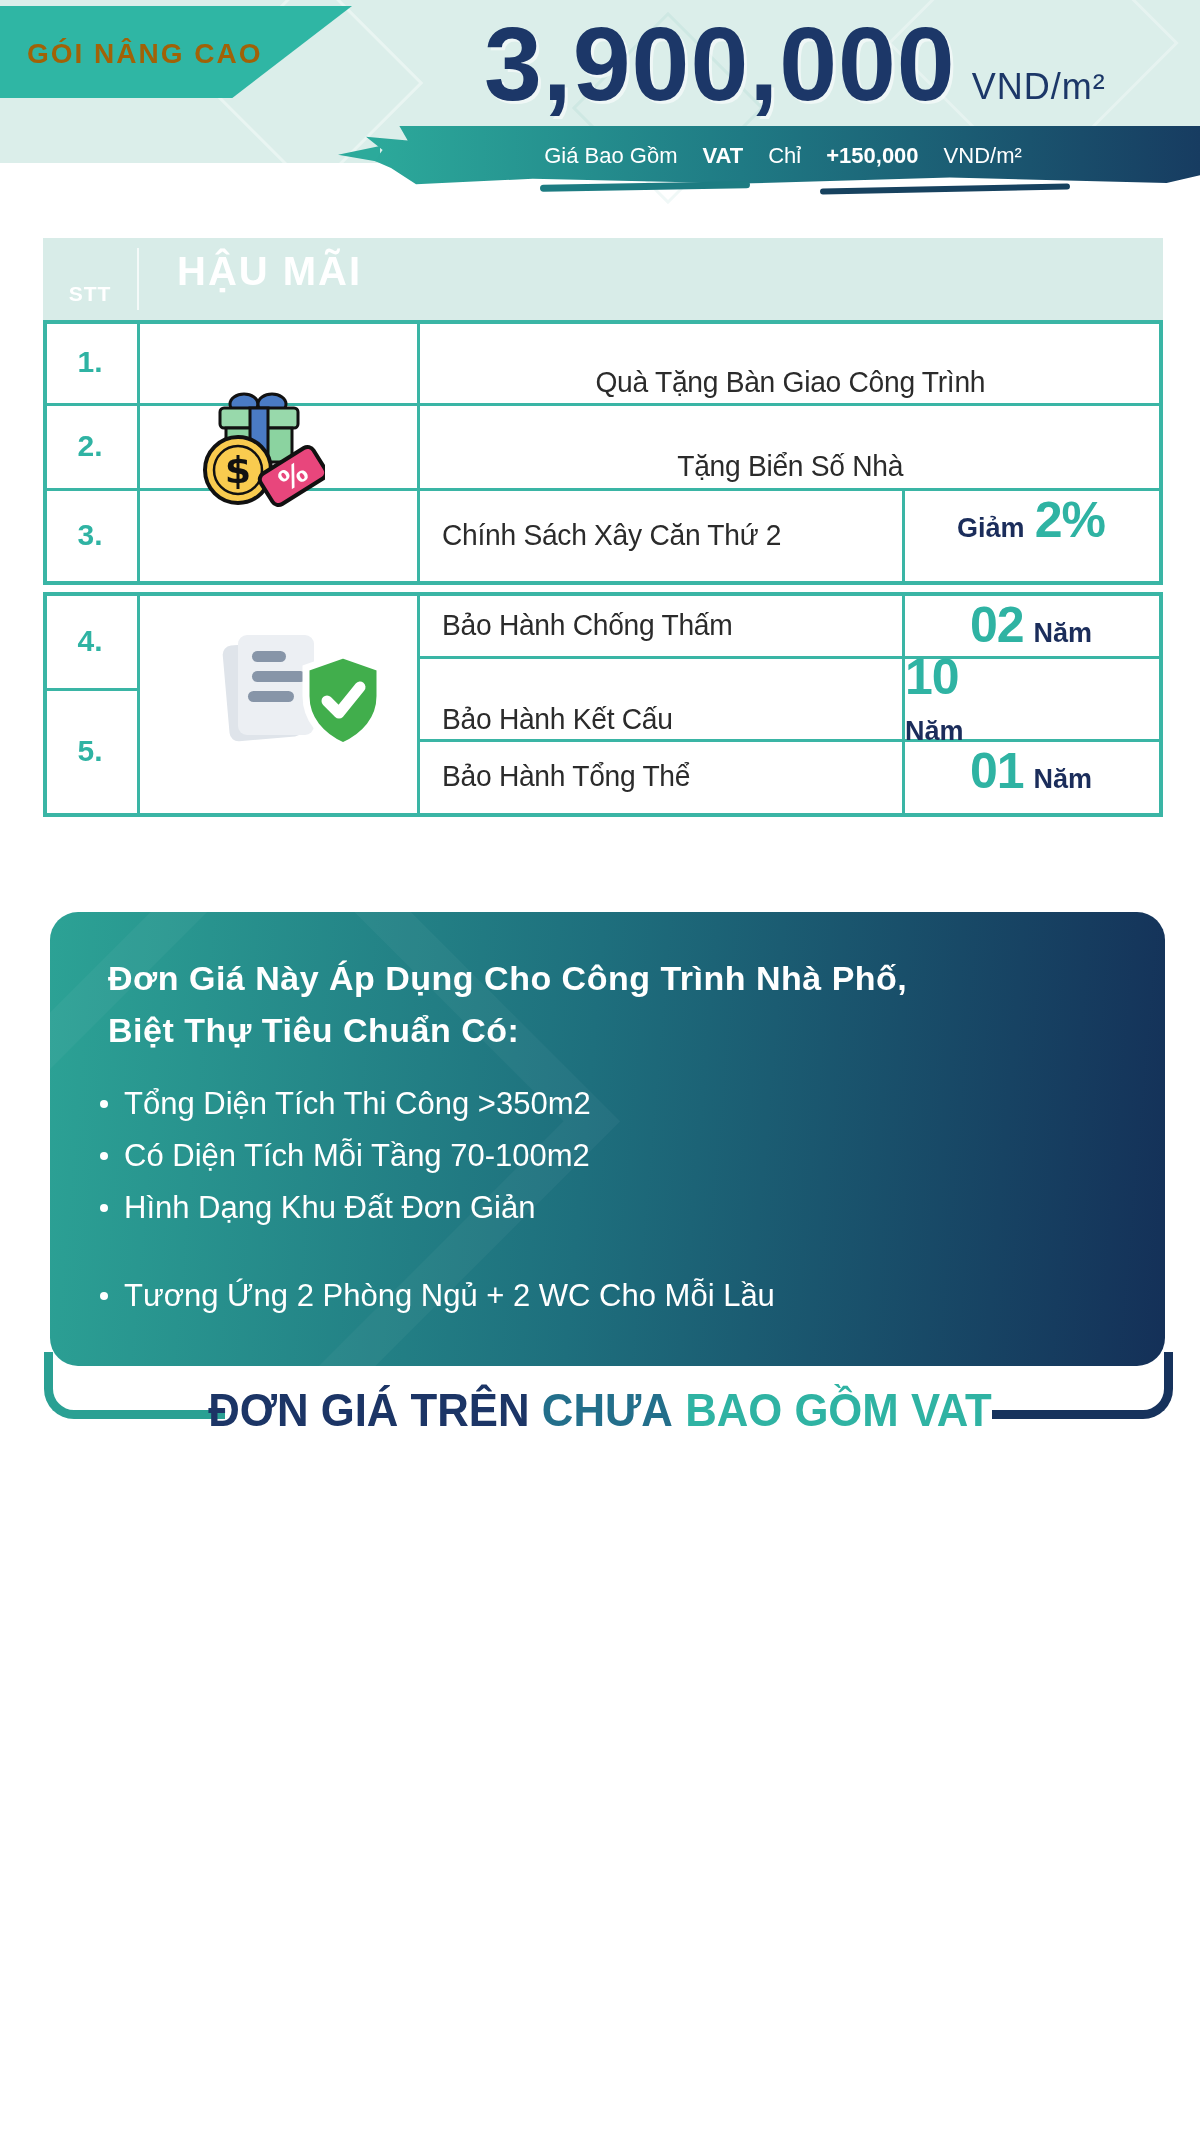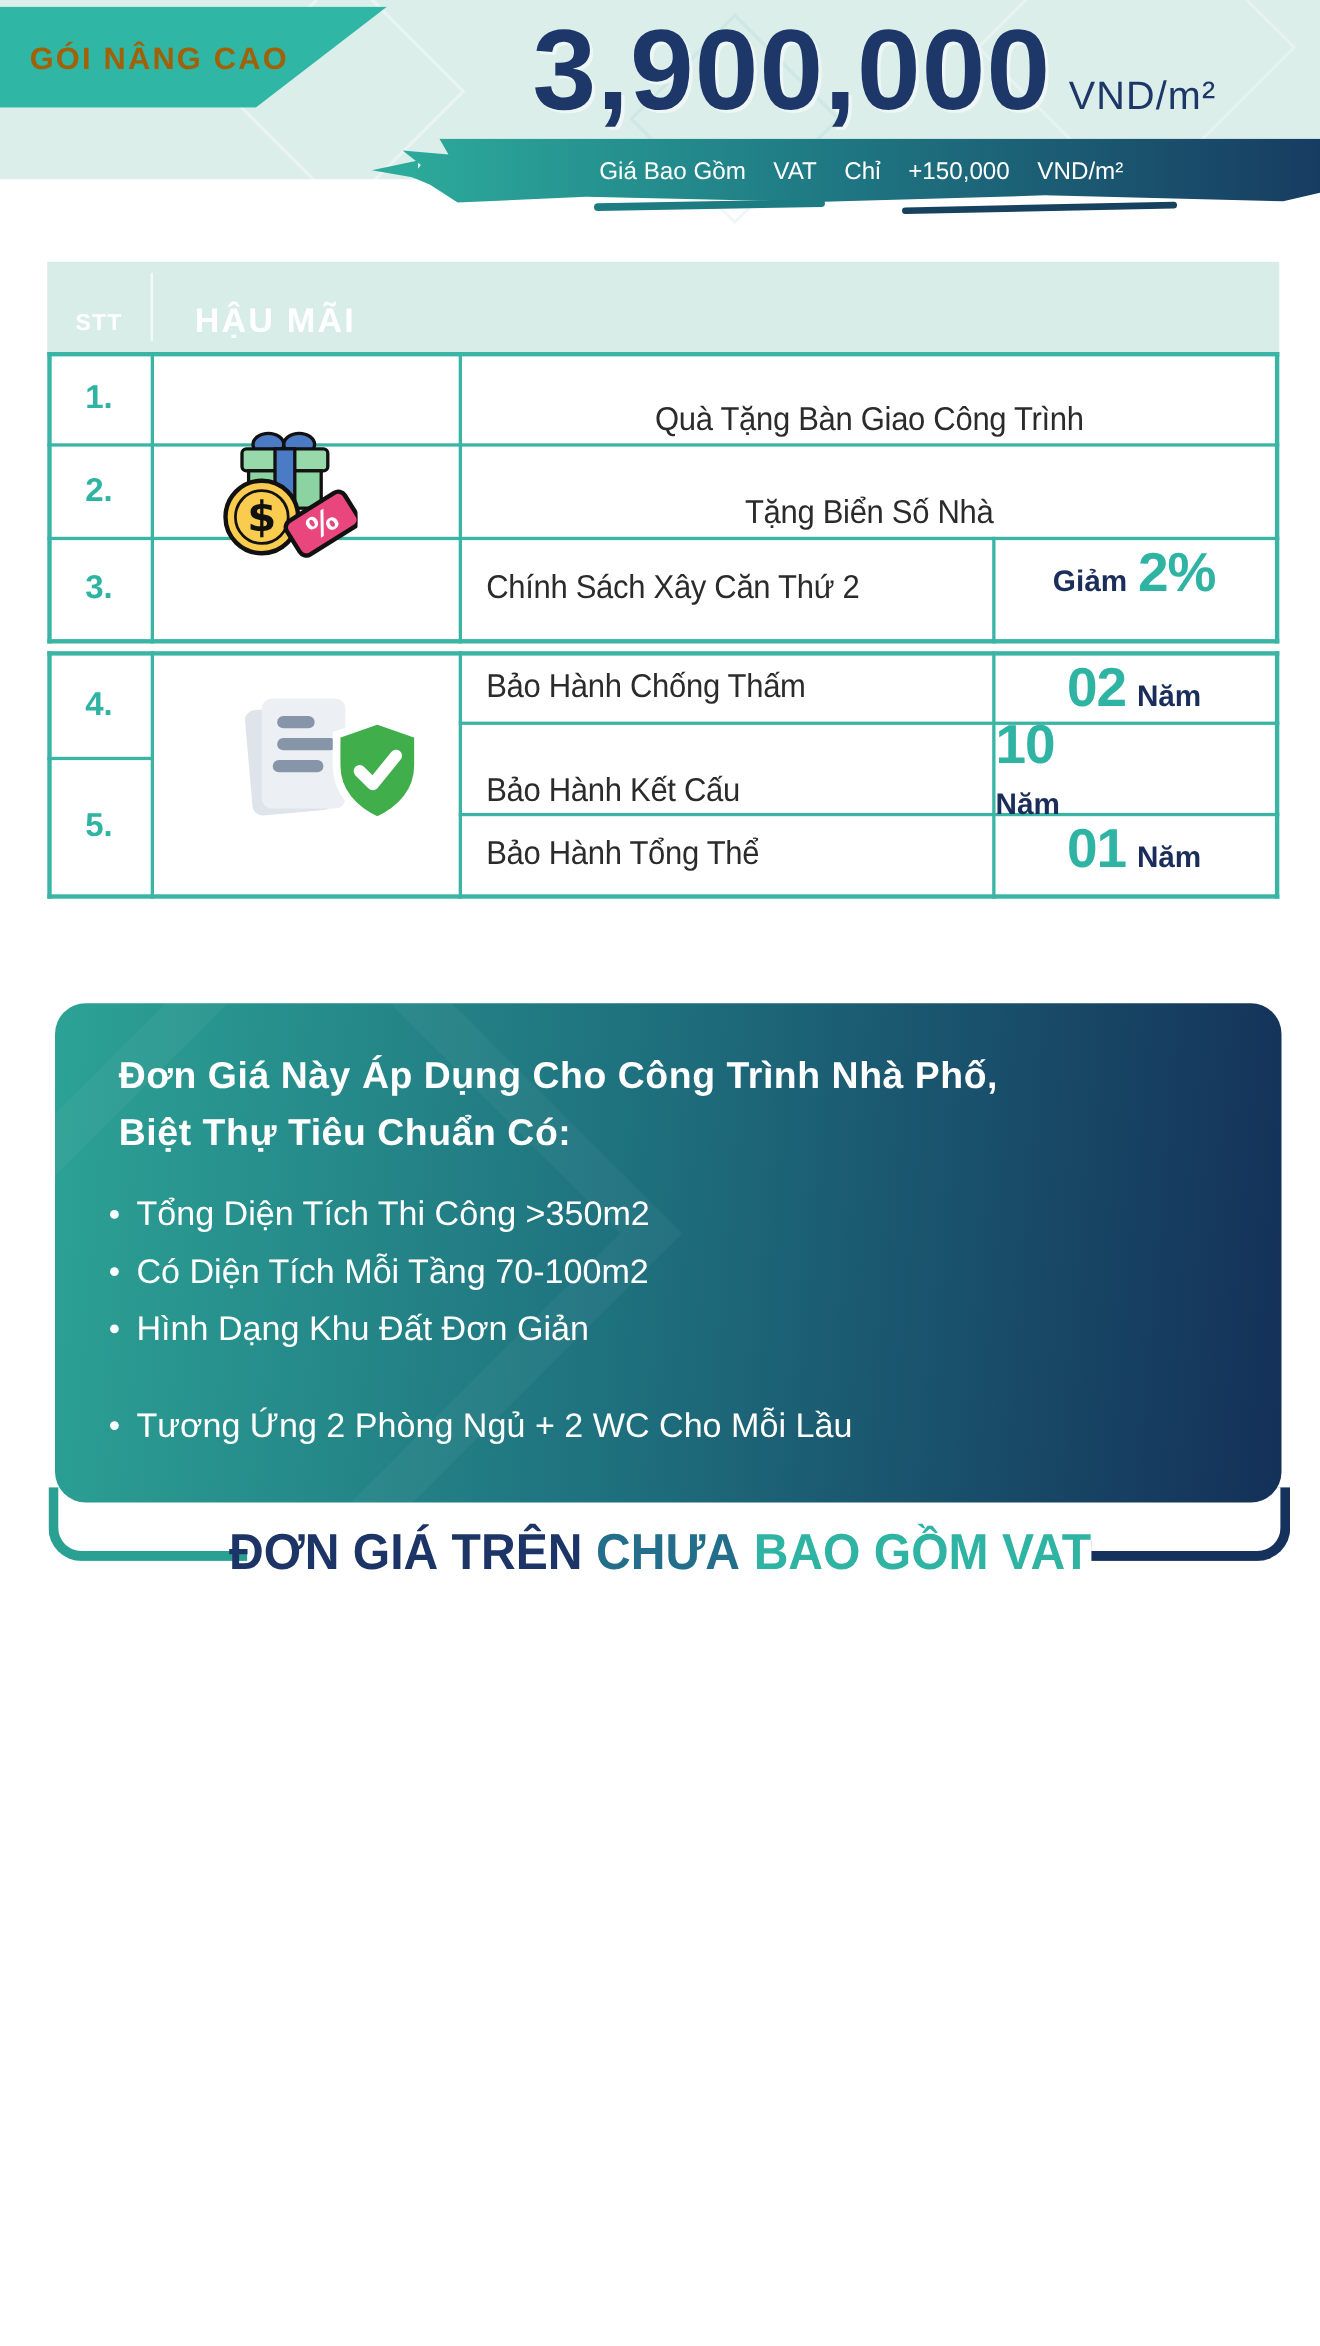--- a/index.html
+++ b/index.html
@@ -24,36 +24,36 @@
   .price-big{font-size:104px;line-height:1;font-weight:700;color:#1c3768;letter-spacing:1px;
              text-shadow:3px 3px 0 rgba(255,255,255,.55);}
   .price-unit{font-size:36px;color:#1c3768;font-weight:400;letter-spacing:1px;padding-bottom:8px;}
 
   
   .vat-band{position:absolute;left:366px;top:126px;width:834px;height:60px;
             background:linear-gradient(90deg,#2caa9b 0%,#1f7a84 45%,#173c61 100%);
             display:flex;align-items:center;justify-content:center;gap:25px;
             color:#fff;font-size:22px;
             clip-path:polygon(2% 40%,0% 18%,5% 24%,4% 0%,100% 0%,100% 82%,96% 95%,70% 86%,45% 96%,20% 88%,6% 97%,3% 70%,1% 58%);}
-  .vat-band .b{font-weight:400;}
+  .vat-band .b{font-weight:700;}
   .vat-tip{position:absolute;left:338px;top:146px;width:42px;height:16px;background:#2caa9b;
            clip-path:polygon(0 55%,100% 0,100% 100%);}
   .streak1{position:absolute;left:540px;top:183px;width:210px;height:7px;border-radius:4px;
            background:#1d7c82;transform:rotate(-1deg);}
   .streak2{position:absolute;left:820px;top:186px;width:250px;height:6px;border-radius:4px;
            background:#17425f;transform:rotate(-1.2deg);}
 
   
   .tbl-header{position:absolute;left:43px;top:238px;width:1120px;height:82px;background:#d8ece8;}
   .hdr-stt{position:absolute;left:43px;top:238px;width:94px;height:82px;display:flex;
            align-items:flex-end;justify-content:center;padding-bottom:14px;box-sizing:border-box;
            color:#fff;font-weight:700;font-size:21px;letter-spacing:1px;}
   .hdr-divider{position:absolute;left:137px;top:248px;width:2px;height:62px;background:rgba(255,255,255,.75);}
   .hdr-title{position:absolute;left:177px;top:238px;height:82px;display:flex;align-items:flex-end;
-             padding-bottom:10px;box-sizing:border-box;color:#fff;font-weight:700;font-size:31px;letter-spacing:2px;}
+             padding-bottom:26px;box-sizing:border-box;color:#fff;font-weight:700;font-size:40px;letter-spacing:2px;}
 
   .ln{position:absolute;background:#3ab5a5;}
 
   .cell{position:absolute;display:flex;align-items:center;}
   .cell.center{justify-content:center;margin-top:20px;}
   .stt{color:#2fb3a3;font-weight:700;font-size:30px;justify-content:center;}
   .svc{font-size:30px;color:#2b2b2b;letter-spacing:-.3px;}
   .svc .t{display:inline-block;transform:scaleX(.94);transform-origin:center;}
   .svc.left .t{transform-origin:left center;}
   .val{justify-content:center;align-items:baseline;gap:10px;}

